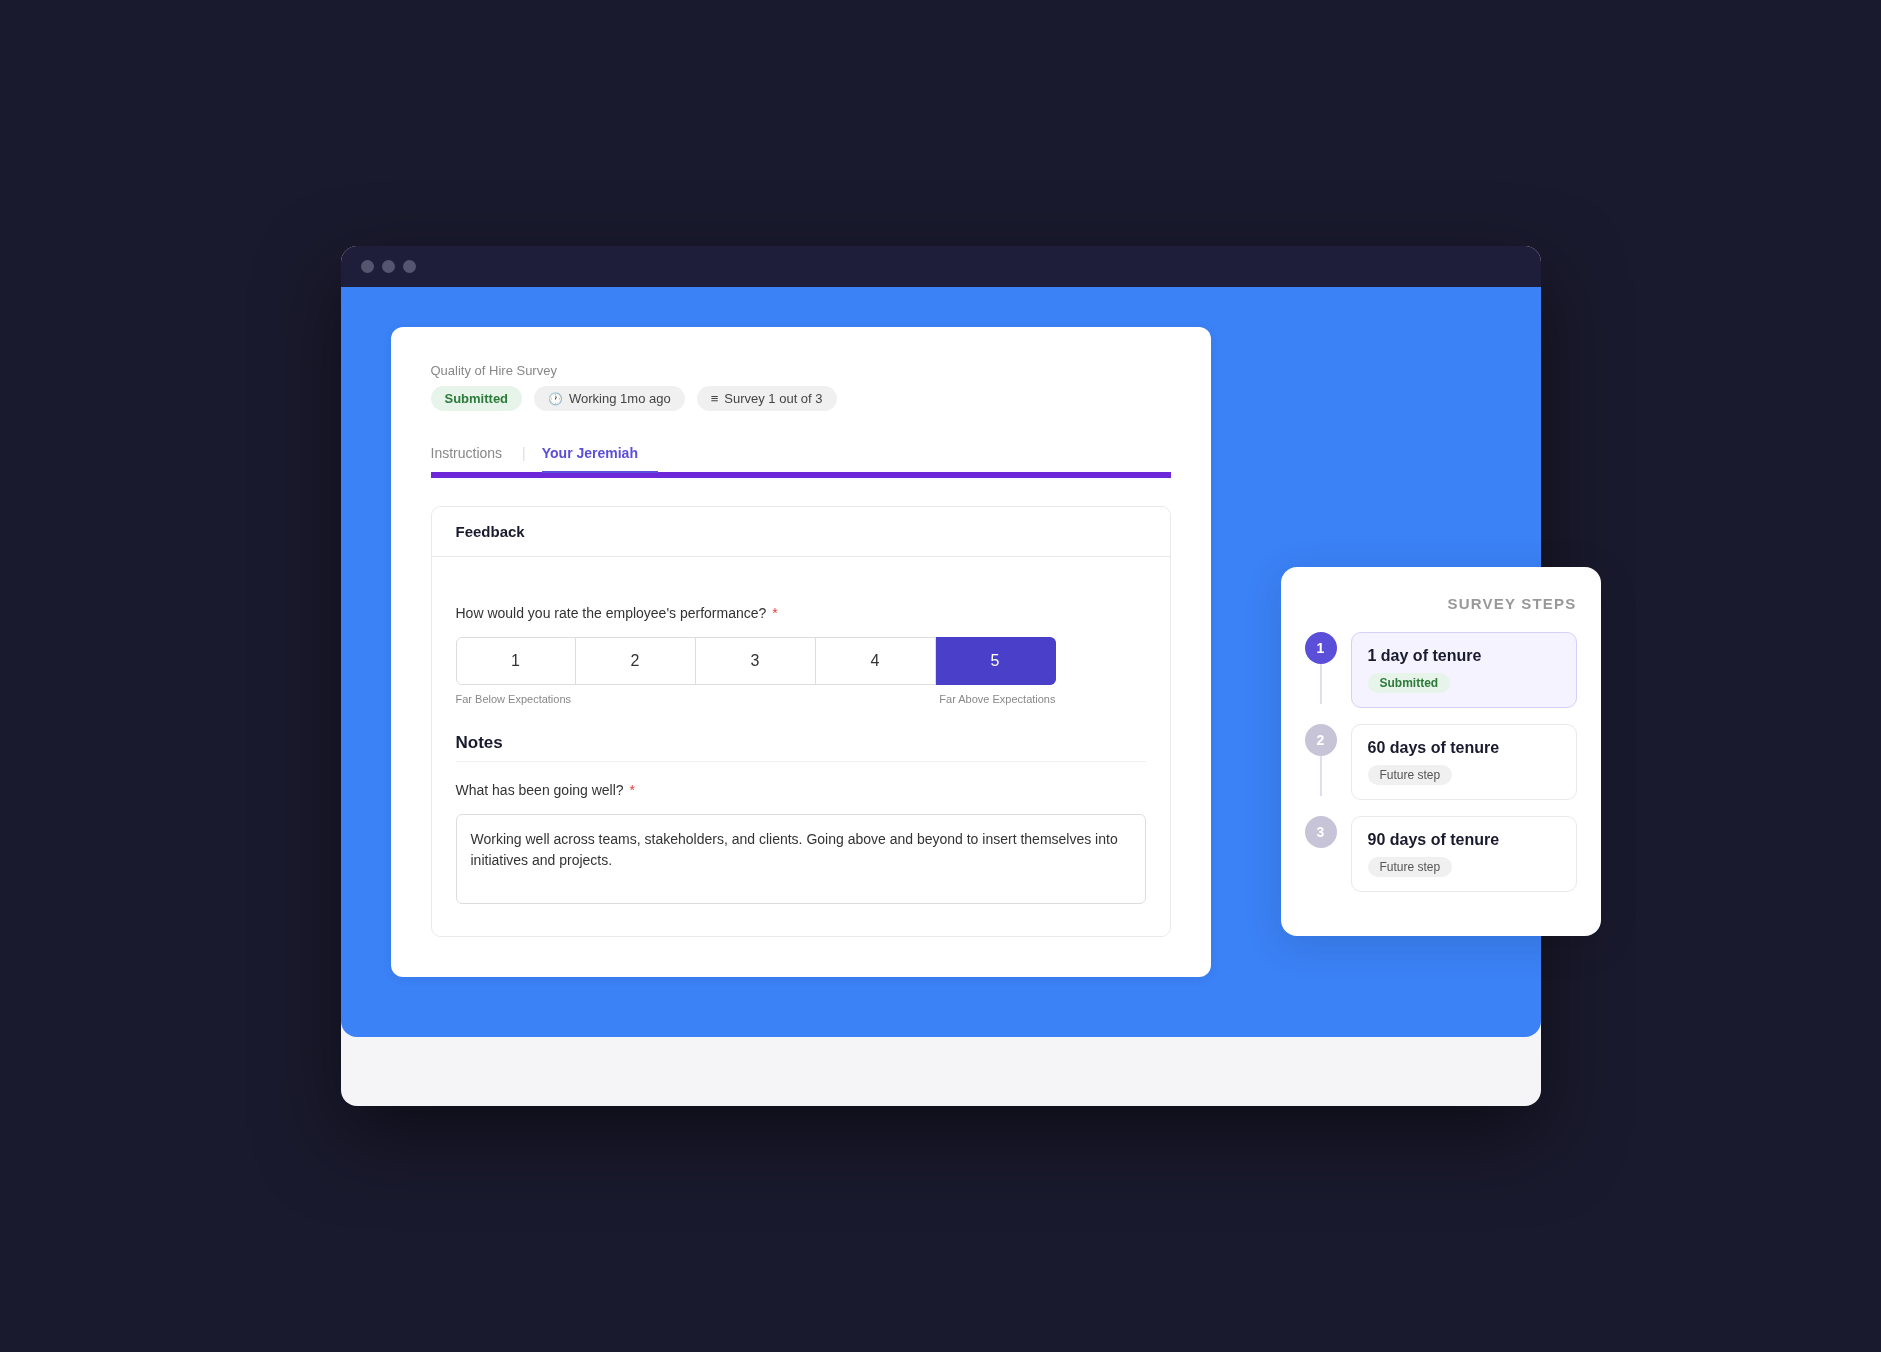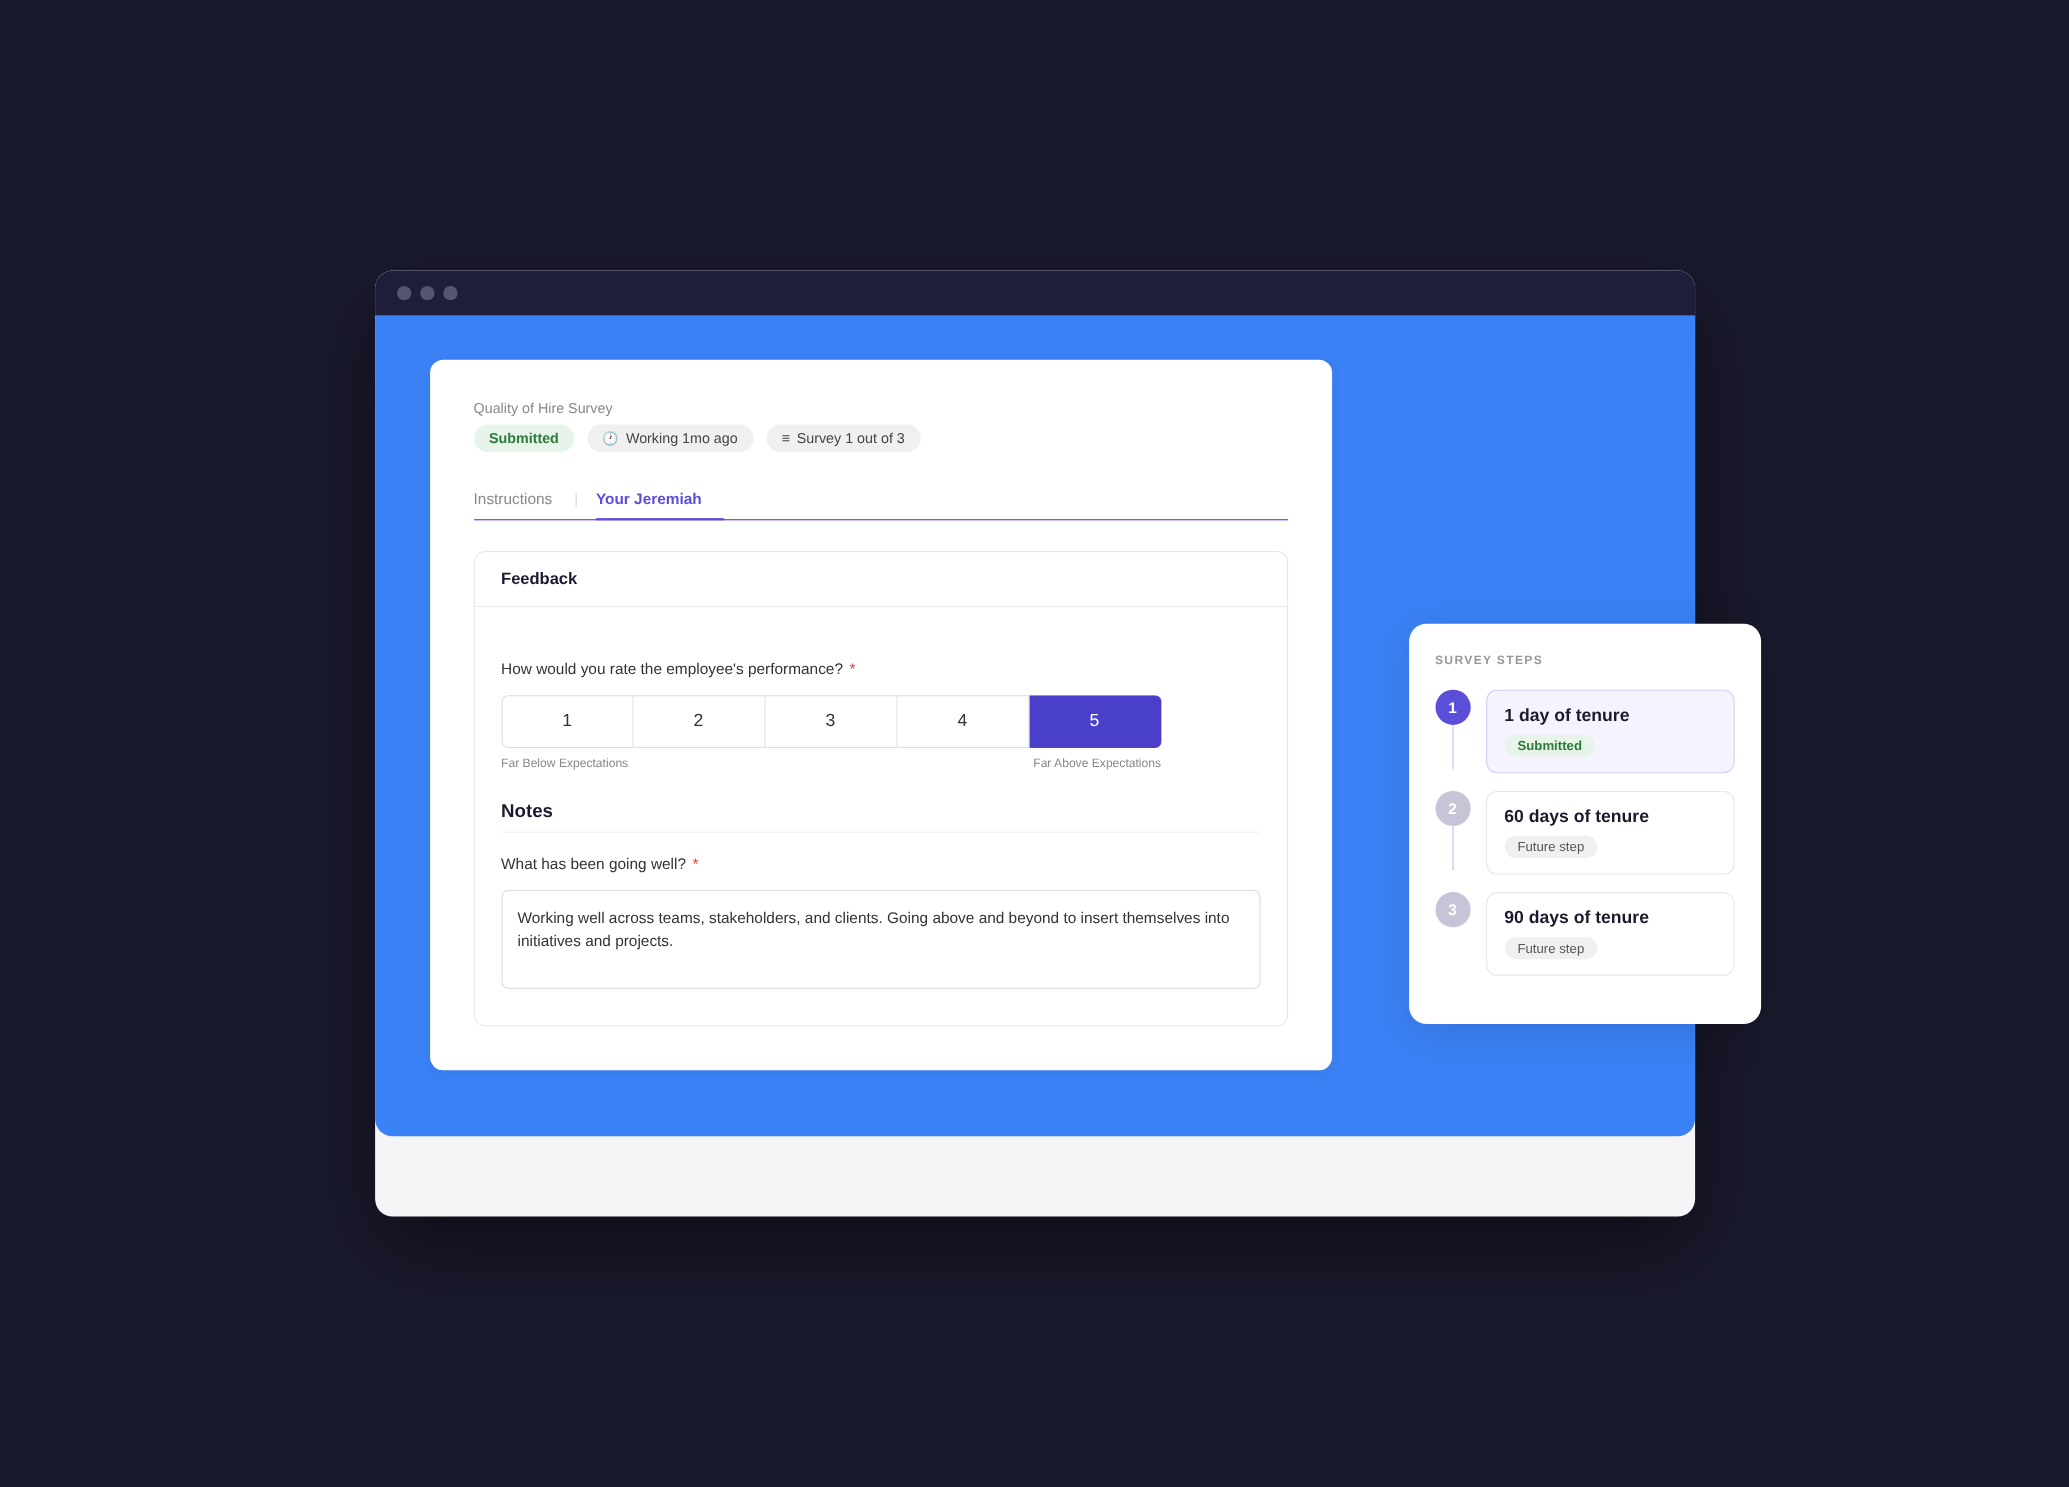--- a/index.html
+++ b/index.html
@@ -105,21 +105,21 @@
       border-radius: 20px;
       padding: 5px 14px;
       font-size: 13px;
       display: flex;
       align-items: center;
       gap: 6px;
     }
 
     .tabs-row {
       display: flex;
-      border-bottom: 1px solid #6d28d9;
+      border-bottom: 6px solid #6d28d9;
       gap: 0;
       margin-bottom: 0;
     }
 
     .tab {
       padding: 10px 20px 10px 0;
       font-size: 14px;
       color: #888;
       cursor: pointer;
       border-bottom: 2px solid transparent;
@@ -253,26 +253,27 @@
       top: 280px;
       width: 320px;
       background: white;
       border-radius: 16px;
       padding: 28px 24px;
       box-shadow: 0 8px 40px rgba(0,0,0,0.12);
       z-index: 10;
     }
 
     .steps-heading {
-      font-size: 11px;
+      font-size: 15px;
       font-weight: 700;
       letter-spacing: 1.2px;
       color: #999;
       text-transform: uppercase;
       margin-bottom: 20px;
+      text-align: right;
     }
 
     .steps-list {
       display: flex;
       flex-direction: column;
       gap: 0;
     }
 
     .step-row {
       display: flex;

